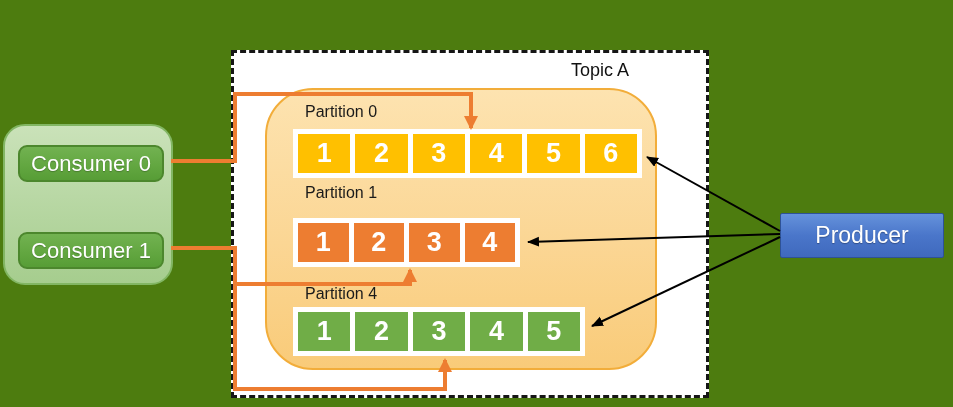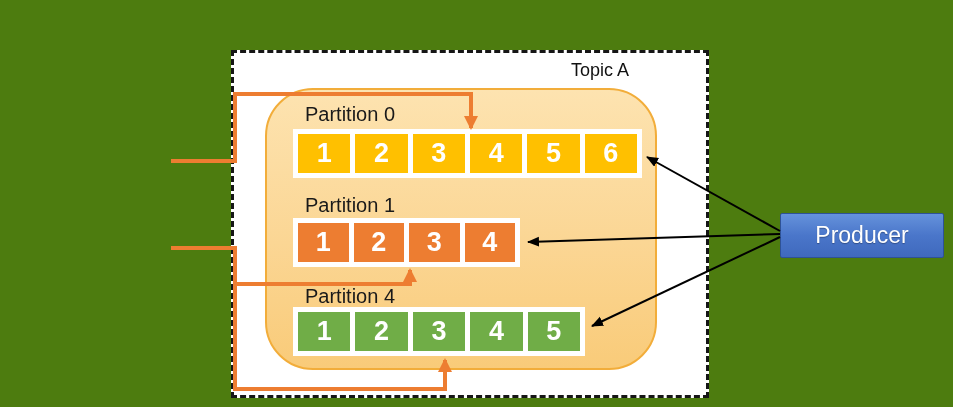--- a/index.html
+++ b/index.html
@@ -47,24 +47,24 @@
   }
   .partition-container{
     position:absolute;left:265px;top:88px;width:392px;height:282px;
     border-radius:48px;
     background:linear-gradient(180deg,#fde3b0 0%,#fbd694 55%,#f9cb79 100%);
     border:2px solid #f2ad3a;
     box-sizing:border-box;
   }
   .partition-label{
     position:absolute;left:305px;
-    font-size:20px;color:#1a1a1a;
+    font-size:16px;color:#1a1a1a;
   }
   .label-p0{top:103px;}
-  .label-p1{top:194px;}
+  .label-p1{top:184px;}
   .label-p2{top:285px;}
   .strip{
     position:absolute;height:49px;
     background:#ffffff;
     box-sizing:border-box;
     padding:5px;
     display:flex;gap:5px;
   }
   .strip-p0{left:293px;top:129px;width:349px;}
   .strip-p1{left:293px;top:218px;width:227px;}
@@ -124,20 +124,24 @@
 
   <div class="partition-label label-p2">Partition 4</div>
   <div class="strip strip-p2">
       <div class="cell">1</div>
       <div class="cell">2</div>
       <div class="cell">3</div>
       <div class="cell">4</div>
       <div class="cell">5</div>
     </div>
 
+  <div class="consumer-group">
+    <div class="consumer-btn consumer-0">Consumer 0</div>
+    <div class="consumer-btn consumer-1">Consumer 1</div>
+  </div>
 
   <div class="producer">Producer</div>
 
   <svg class="overlay" viewBox="0 0 953 407" xmlns="http://www.w3.org/2000/svg">
     <defs>
       <marker id="arrow-orange" markerUnits="userSpaceOnUse" markerWidth="16" markerHeight="16" refX="12" refY="7" orient="auto">
         <path d="M0,0 L14,7 L0,14 Z" fill="#ED7D31"></path>
       </marker>
       <marker id="arrow-black" markerUnits="userSpaceOnUse" markerWidth="14" markerHeight="11" refX="11" refY="5" orient="auto">
         <path d="M0,0 L12,5 L0,10 Z" fill="#000000"></path>

